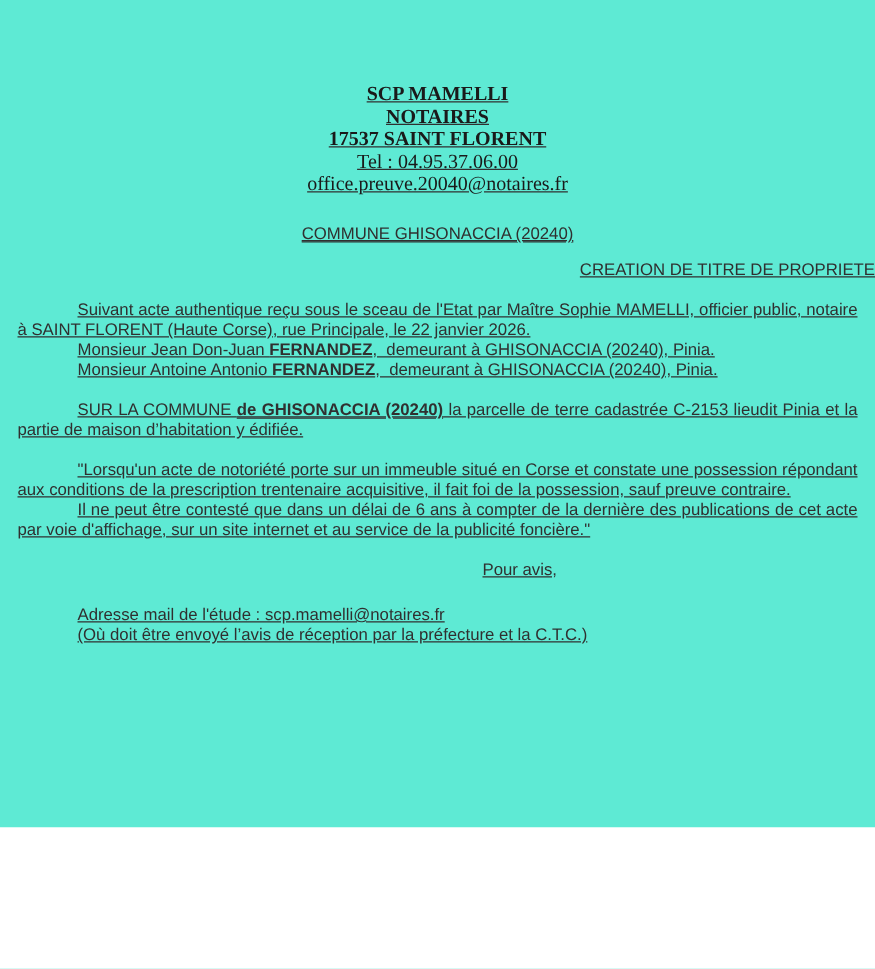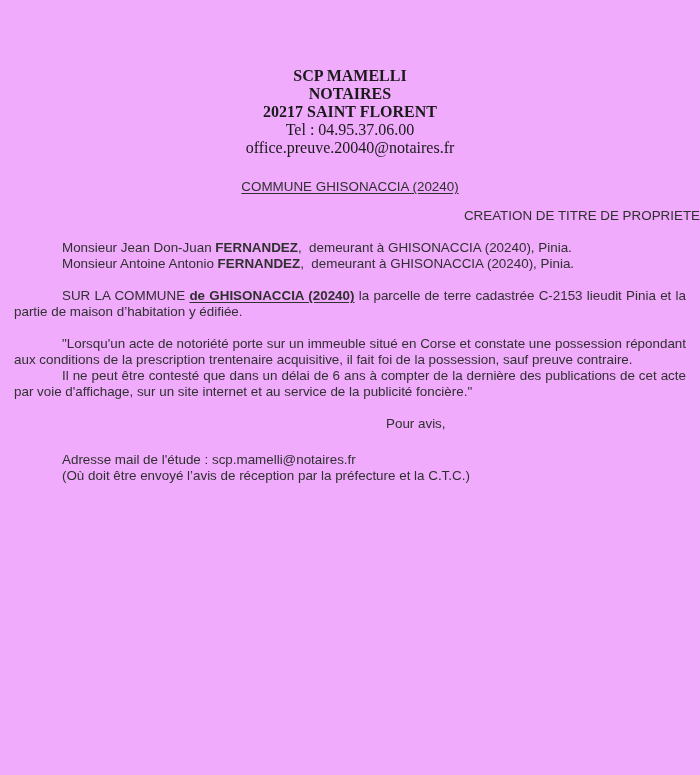--- a/index.html
+++ b/index.html
@@ -3,25 +3,26 @@
 <meta charset="utf-8">
 <style>
   html, body { margin: 0; padding: 0; background: #ffffff; }
   :root {
     --ink-serif: #1a1a1a;
     --ink-sans: #303030;
   }
   .page {
     position: relative;
     width: 700px;
-    height: 775px;
-    background: #f0abfc;
+    height: 662px;
+    background: #5eead4;
     overflow: hidden;
     font-family: "Liberation Sans", "DejaVu Sans", sans-serif;
     color: var(--ink-sans);
+    text-decoration: underline;
   }
   
   .letterhead {
     margin-top: 67px;
     text-align: center;
     font-family: "Liberation Serif", "DejaVu Serif", serif;
     font-size: 16px;
     line-height: 18px;
     color: var(--ink-serif);
   }
@@ -56,30 +57,31 @@
   .footer-note div { line-height: 16px; text-indent: 48px; }
 </style>
 </head>
 <body>
 
 <div class="page">
 
   <div class="letterhead">
       <div class="lh-line bold">SCP MAMELLI</div>
       <div class="lh-line bold">NOTAIRES</div>
-      <div class="lh-line bold">20217 SAINT FLORENT</div>
+      <div class="lh-line bold">17537 SAINT FLORENT</div>
       <div class="lh-line">Tel : 04.95.37.06.00</div>
       <div class="lh-line">office.preuve.20040@notaires.fr</div>
     </div>
 
   <div class="doc-title title-commune">COMMUNE GHISONACCIA (20240)</div>
 
   <div class="doc-title title-subject">CREATION DE TITRE DE PROPRIETE</div>
 
   <div class="content">
+      <p class="para justify indent"><span>Suivant acte authentique reçu sous le sceau de l'Etat par Maître Sophie MAMELLI, officier public, notaire à SAINT FLORENT (Haute Corse), rue Principale, le 22 janvier 2026.</span></p>
       <p class="para indent"><span>Monsieur Jean Don-Juan </span><span class="b">FERNANDEZ</span><span>,&nbsp; demeurant à GHISONACCIA (20240), Pinia.</span></p>
       <p class="para indent"><span>Monsieur Antoine Antonio </span><span class="b">FERNANDEZ</span><span>,&nbsp; demeurant à GHISONACCIA (20240), Pinia.</span></p>
       <div class="sp"></div>
       <p class="para justify indent"><span>SUR LA COMMUNE </span><span class="b u">de GHISONACCIA (20240)</span><span> la parcelle de terre cadastrée C-2153 lieudit Pinia et la partie de maison d’habitation y édifiée.</span></p>
       <div class="sp"></div>
       <p class="para justify indent"><span>"Lorsqu'un acte de notoriété porte sur un immeuble situé en Corse et constate une possession répondant aux conditions de la prescription trentenaire acquisitive, il fait foi de la possession, sauf preuve contraire.</span></p>
       <p class="para justify indent"><span>Il ne peut être contesté que dans un délai de 6 ans à compter de la dernière des publications de cet acte par voie d'affichage, sur un site internet et au service de la publicité foncière."</span></p>
     </div>
 
   <div class="content signoff">

